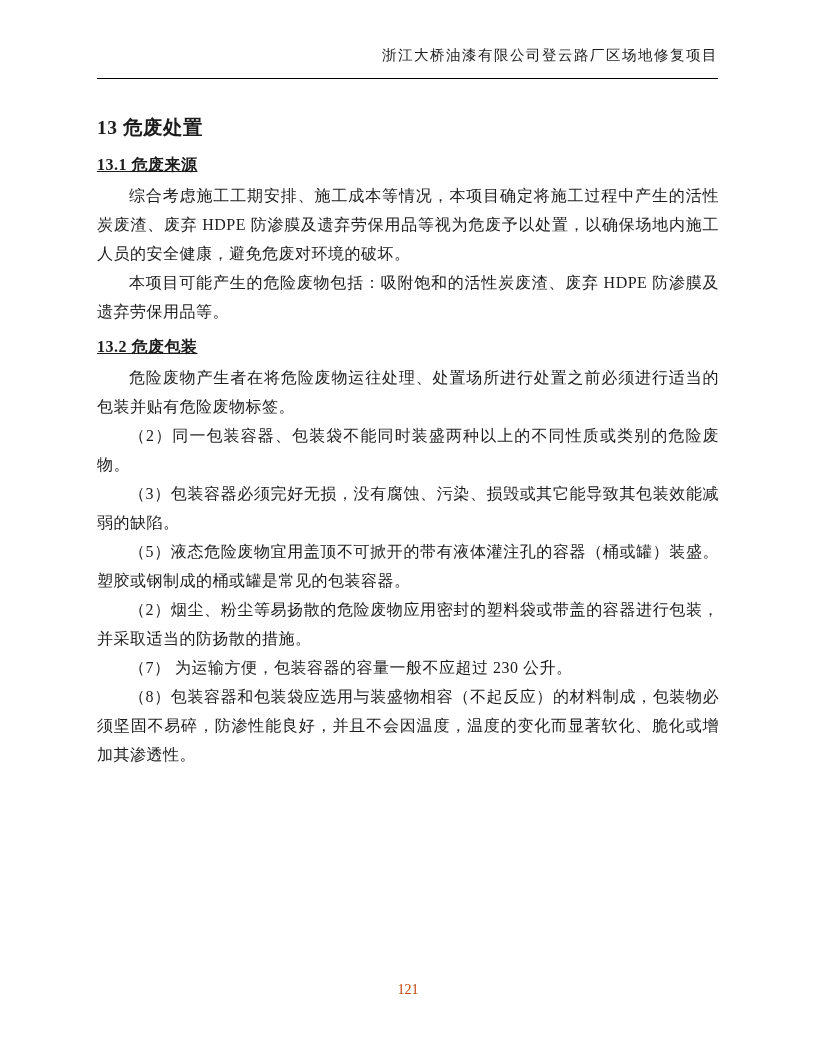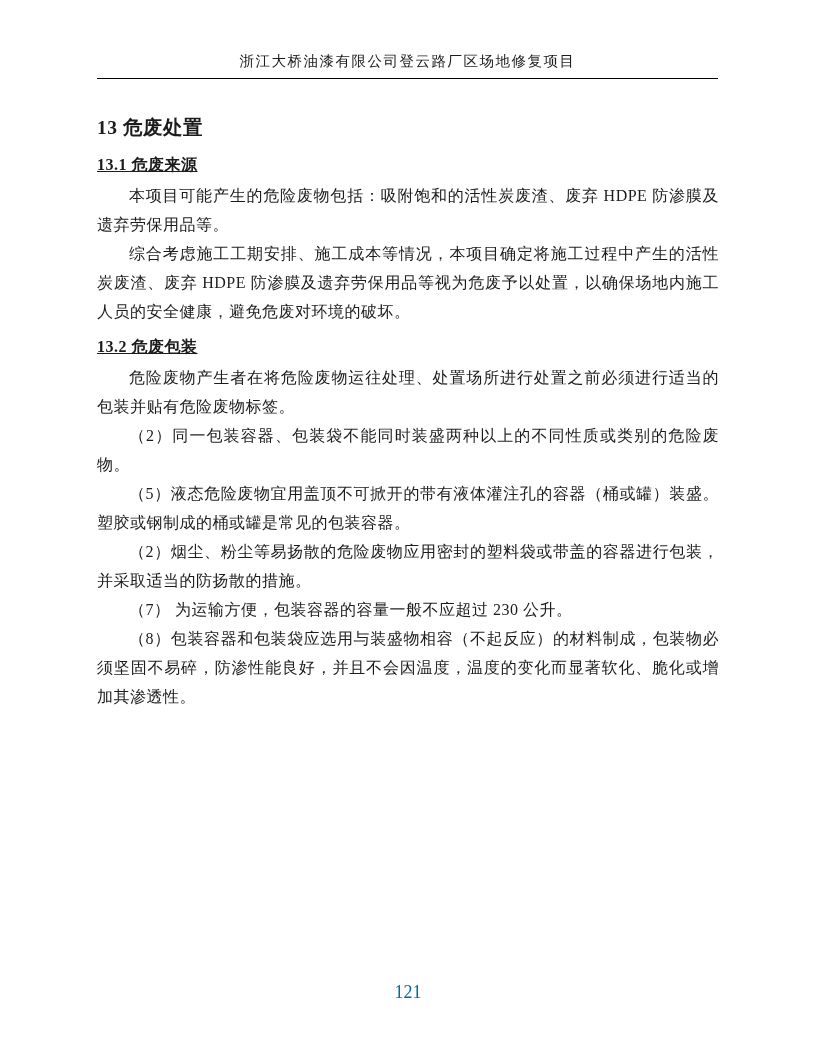--- a/index.html
+++ b/index.html
@@ -11,24 +11,24 @@
     position: relative;
     width: 816px;
     height: 1056px;
     background: #ffffff;
     color: #1c1c1c;
     font-family: "Liberation Serif", "DejaVu Serif", serif;
     overflow: hidden;
   }
   .header {
     position: absolute;
-    top: 52px;
+    top: 46px;
     left: 97px;
     width: 621px;
-    text-align: center;
+    text-align: right;
     font-size: 14.5px;
     letter-spacing: 1.5px;
     color: #1c1c1c;
   }
   .header-rule {
     position: absolute;
     top: 78px;
     left: 97px;
     width: 621px;
     border-top: 1.5px solid #000000;
@@ -60,52 +60,53 @@
     margin: 0;
     text-indent: 2em;
     text-align: justify;
   }
   .page-number {
     position: absolute;
     top: 982px;
     left: 0;
     width: 816px;
     text-align: center;
-    font-size: 18px;
-    color: #0369a1;
+    font-size: 14px;
+    color: #c2410c;
   }
 </style>
 </head>
 <body>
 
 <div class="page">
 
   <div class="header">
     <span>浙江大桥油漆有限公司登云路厂区场地修复项目</span>
   </div>
 
   <div class="header-rule"></div>
 
   <div class="content">
 
     <div class="chapter-title">13 危废处置</div>
 
     <div class="section-title">13.1 危废来源</div>
 
+    <p class="para">综合考虑施工工期安排、施工成本等情况，本项目确定将施工过程中产生的活性炭废渣、废弃 HDPE 防渗膜及遗弃劳保用品等视为危废予以处置，以确保场地内施工人员的安全健康，避免危废对环境的破坏。</p>
+
     <p class="para">本项目可能产生的危险废物包括：吸附饱和的活性炭废渣、废弃 HDPE 防渗膜及遗弃劳保用品等。</p>
-
-    <p class="para">综合考虑施工工期安排、施工成本等情况，本项目确定将施工过程中产生的活性炭废渣、废弃 HDPE 防渗膜及遗弃劳保用品等视为危废予以处置，以确保场地内施工人员的安全健康，避免危废对环境的破坏。</p>
 
     <div class="section-title">13.2 危废包装</div>
 
     <p class="para">危险废物产生者在将危险废物运往处理、处置场所进行处置之前必须进行适当的包装并贴有危险废物标签。</p>
 
 
     <p class="para">（2）同一包装容器、包装袋不能同时装盛两种以上的不同性质或类别的危险废物。</p>
 
+    <p class="para">（3）包装容器必须完好无损，没有腐蚀、污染、损毁或其它能导致其包装效能减弱的缺陷。</p>
 
 
     <p class="para">（5）液态危险废物宜用盖顶不可掀开的带有液体灌注孔的容器（桶或罐）装盛。塑胶或钢制成的桶或罐是常见的包装容器。</p>
 
     <p class="para">（2）烟尘、粉尘等易扬散的危险废物应用密封的塑料袋或带盖的容器进行包装，并采取适当的防扬散的措施。</p>
 
     <p class="para">（7） 为运输方便，包装容器的容量一般不应超过 230 公升。</p>
 
     <p class="para">（8）包装容器和包装袋应选用与装盛物相容（不起反应）的材料制成，包装物必须坚固不易碎，防渗性能良好，并且不会因温度，温度的变化而显著软化、脆化或增加其渗透性。</p>
 

